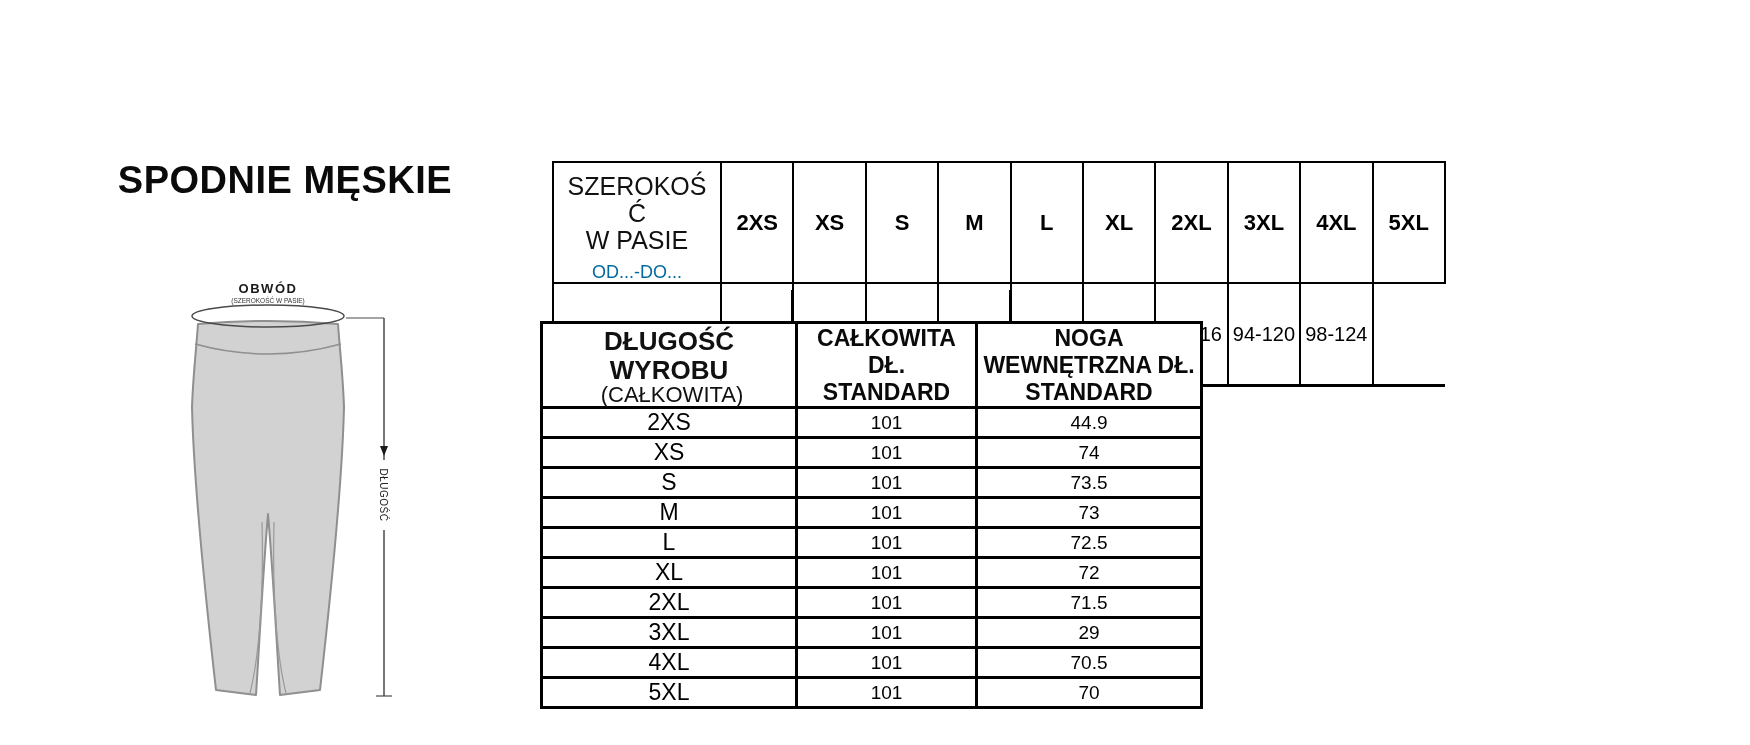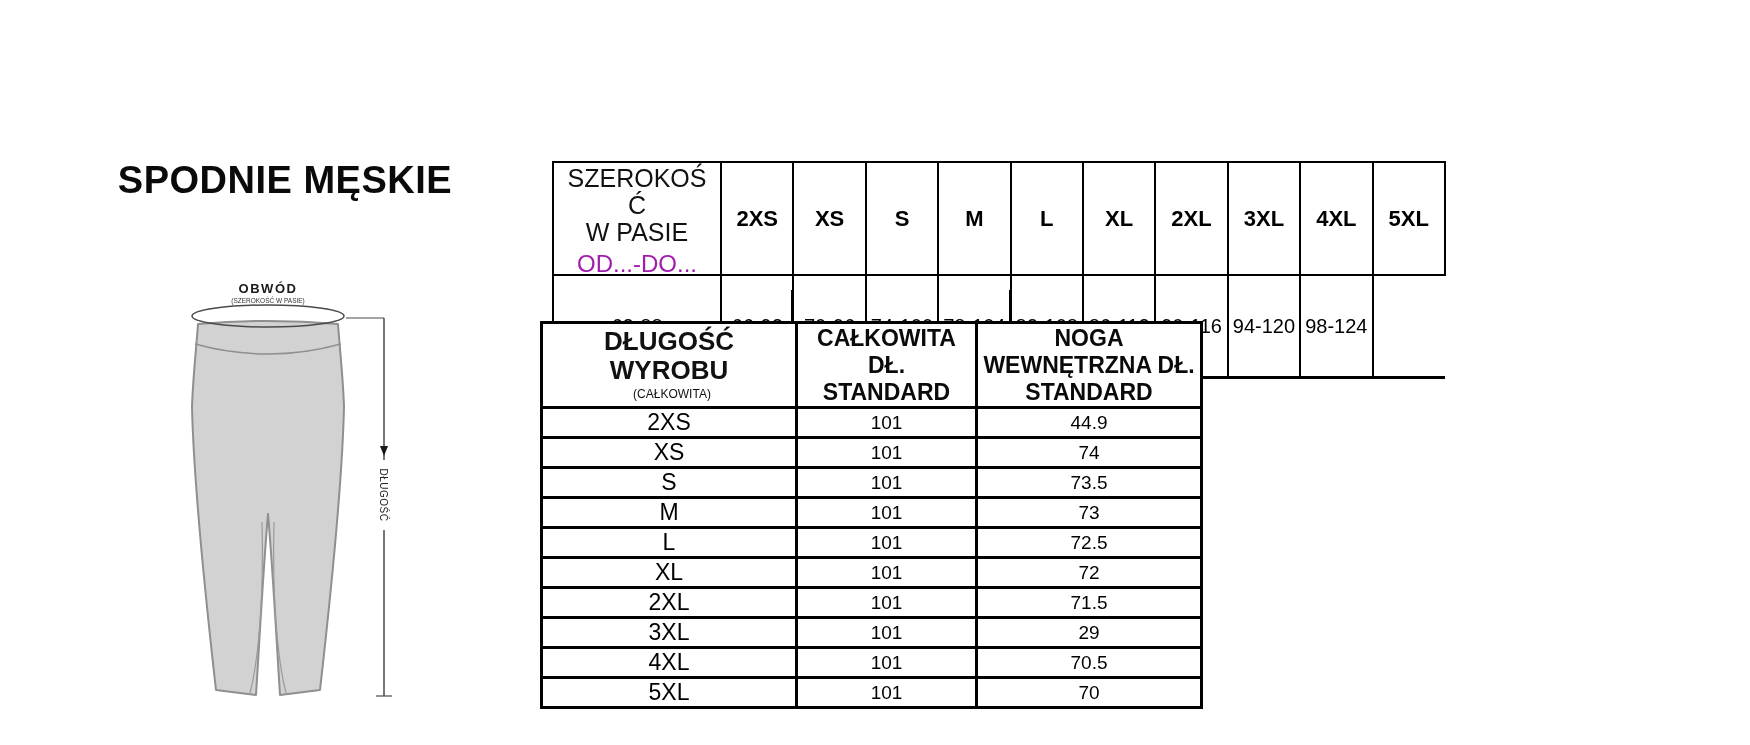--- a/index.html
+++ b/index.html
@@ -8,36 +8,36 @@
     font-family:"Liberation Sans","DejaVu Sans",sans-serif;color:#000;margin-top:44px;
   }
   
   .title-block{position:absolute;left:95px;top:112px;width:380px;text-align:center;
     font-weight:bold;font-size:38px;line-height:49px;letter-spacing:.5px;color:#0a0a0a;}
   
   .diagram{position:absolute;left:150px;top:228px;width:260px;height:430px;}
   
   .waist-table{position:absolute;left:552px;top:117px;width:894px;border-collapse:collapse;table-layout:fixed;background:#fff;}
   .waist-table td,.waist-table th{border:2px solid #000;text-align:center;vertical-align:middle;padding:0;}
-  .waist-table .wt-head{width:166px;vertical-align:top;padding-top:2px;}
+  .waist-table .wt-head{width:166px;vertical-align:top;padding-top:10px;}
   .wt-head .big{font-size:25px;line-height:27px;font-weight:normal;color:#111;}
-  .wt-head .small{font-size:24px;line-height:20px;margin-top:8px;color:#a21caf;}
+  .wt-head .small{font-size:18px;line-height:20px;margin-top:8px;color:#0369a1;}
   .waist-table thead th{height:31px;font-size:22px;font-weight:bold;}
   .waist-table .range-row td{height:100px;font-size:20px;font-weight:normal;}
   .waist-table{border-bottom:3px solid #000;}
   
   .connector{position:absolute;top:246px;width:3px;height:33px;background:#000;}
   .connector.c1{left:791px;}
   .connector.c2{left:1009px;}
   
   .length-table{position:absolute;left:540px;top:277px;width:660px;border-collapse:collapse;table-layout:fixed;background:#fff;}
   .length-table td,.length-table th{border:3px solid #000;text-align:center;vertical-align:middle;padding:0;}
   .length-table thead th{height:82px;}
   .lt-h1{font-size:26px;font-weight:bold;line-height:29px;color:#111;}
-  .lt-h1-sub{font-size:12px;font-weight:normal;line-height:19px;color:#111;padding-left:6px;}
+  .lt-h1-sub{font-size:22px;font-weight:normal;line-height:19px;color:#111;padding-left:6px;}
   .lt-hb{font-size:23px;font-weight:bold;line-height:27px;color:#0a0a0a;}
   .length-table tbody td{height:26px;}
   .length-table tbody td.size{font-size:23px;}
   .length-table tbody td.val{font-size:19px;}
 </style>
 </head>
 <body>
 
 <div class="canvas">
 

